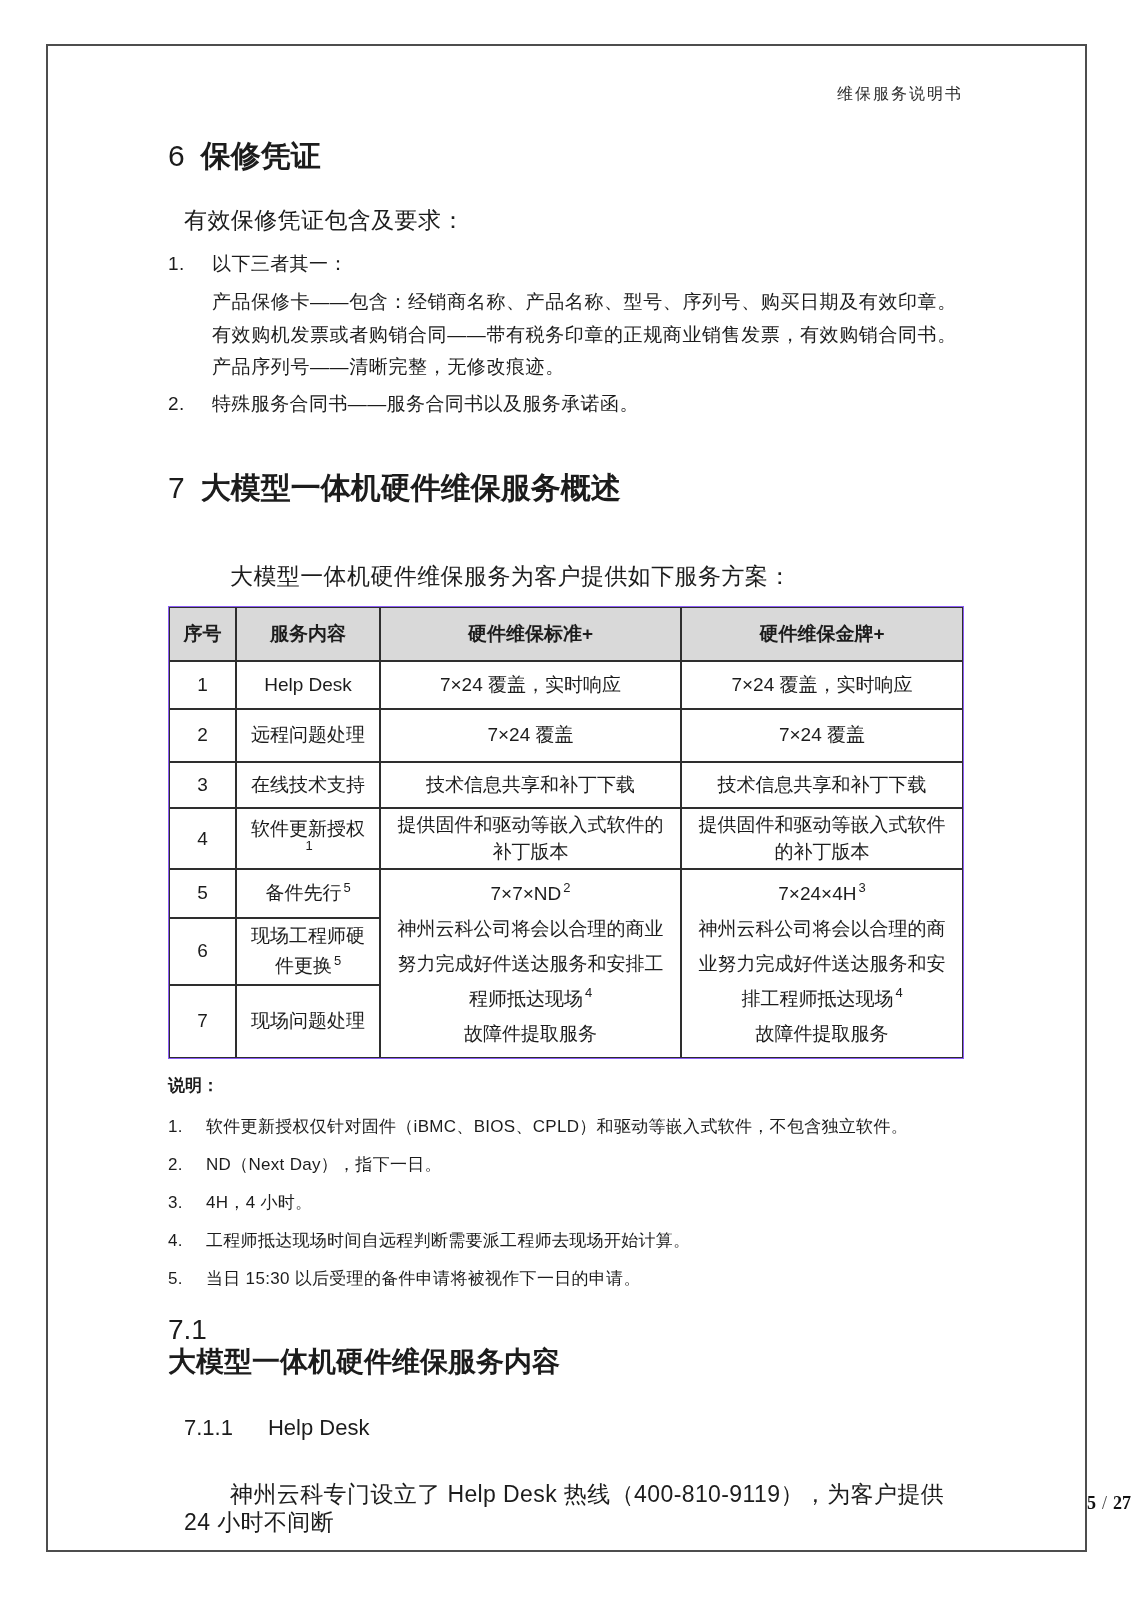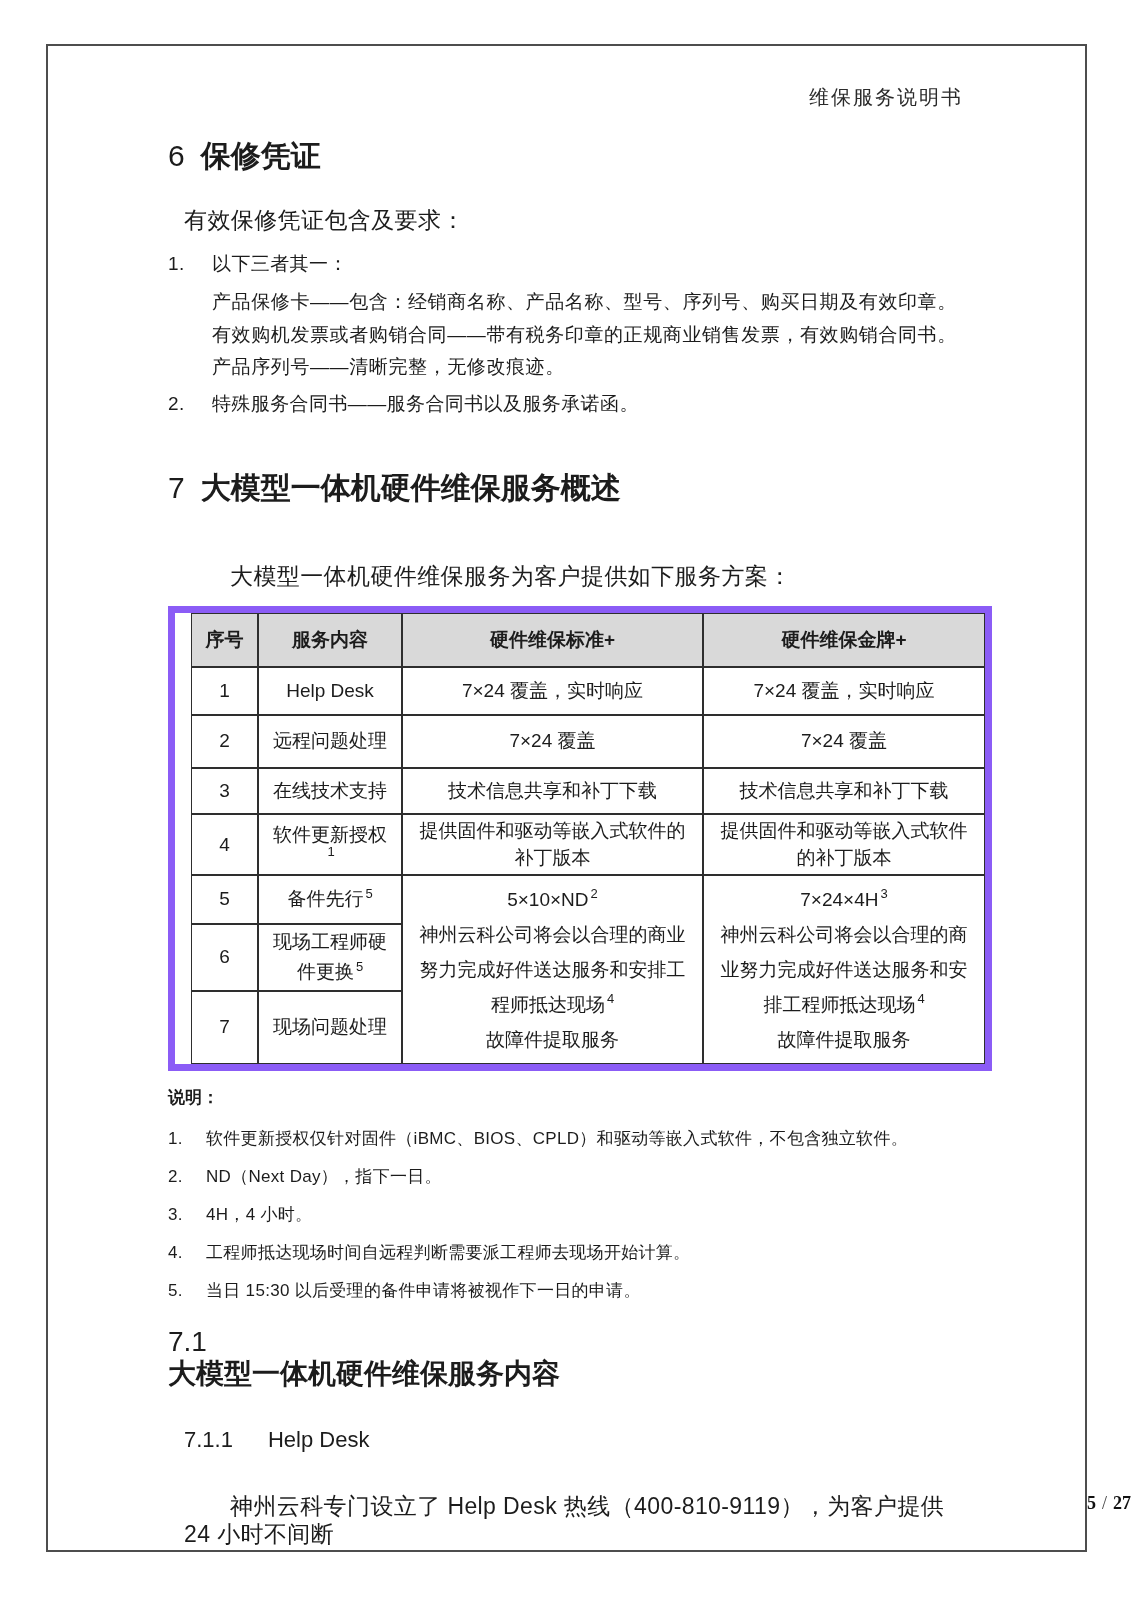--- a/index.html
+++ b/index.html
@@ -12,21 +12,21 @@
     overflow:hidden;
   }
   .page-border {
     position:absolute; left:46px; top:44px;
     width:1037px; height:1504px;
     border:2px solid #4d4d4d;
   }
   .running-header {
     position:absolute; top:84px; right:168px;
     font-family:"Liberation Serif", serif;
-    font-size:20px; color:#2a2a2a;
+    font-size:16px; color:#2a2a2a;
     letter-spacing:2px;
   }
   .content {
     position:absolute; left:168px; top:0;
     width:794px;
   }
   
   .sec-head { display:flex; align-items:baseline; margin:0; }
   .sec-head .num { font-weight:400; }
   .sec-head .ttl { font-weight:700; }
@@ -49,23 +49,22 @@
   .num-item { display:flex; font-size:19px; line-height:28px; letter-spacing:0.4px; }
   .num-item .li-num { width:44px; flex:0 0 44px; }
   .li1 { margin-top:14px; }
   .li2 { margin-top:6px; }
   .sub-para { margin:8px 0 0 44px; width:750px; font-size:19px; line-height:32.5px; letter-spacing:0.6px; }
   
   table.svc {
     margin-top:16px;
     border-collapse:separate; border-spacing:0;
     table-layout:fixed; width:794px;
-    border:7px solid #8b5cf6;
+    border:1px solid #8b5cf6;
     font-size:19px;
-    padding-left:16px;
   }
   table.svc th, table.svc td {
     border:1px solid #2e2e2e;
     text-align:center; vertical-align:middle;
     padding:2px 10px;
     overflow:hidden;
   }
   table.svc th {
     background:#d9d9d9; font-weight:700; height:48px;
   }
@@ -176,21 +175,21 @@
         </td>
         <td>提供固件和驱动等嵌入式软件的补丁版本</td>
         <td>提供固件和驱动等嵌入式软件的补丁版本</td>
       </tr>
       <tr class="r5">
         <td class="no">5</td>
         <td>
           <span>备件先行</span><sup>5</sup>
         </td>
         <td class="merged" rowspan="3">
-          <div><span>5×10×ND</span><sup>2</sup></div>
+          <div><span>7×7×ND</span><sup>2</sup></div>
           <div><span>神州云科公司将会以合理的商业努力完成好件送达服务和安排工程师抵达现场</span><sup>4</sup></div>
           <div>故障件提取服务</div>
         </td>
         <td class="merged" rowspan="3">
           <div><span>7×24×4H</span><sup>3</sup></div>
           <div><span>神州云科公司将会以合理的商业努力完成好件送达服务和安排工程师抵达现场</span><sup>4</sup></div>
           <div>故障件提取服务</div>
         </td>
       </tr>
       <tr class="r6">

